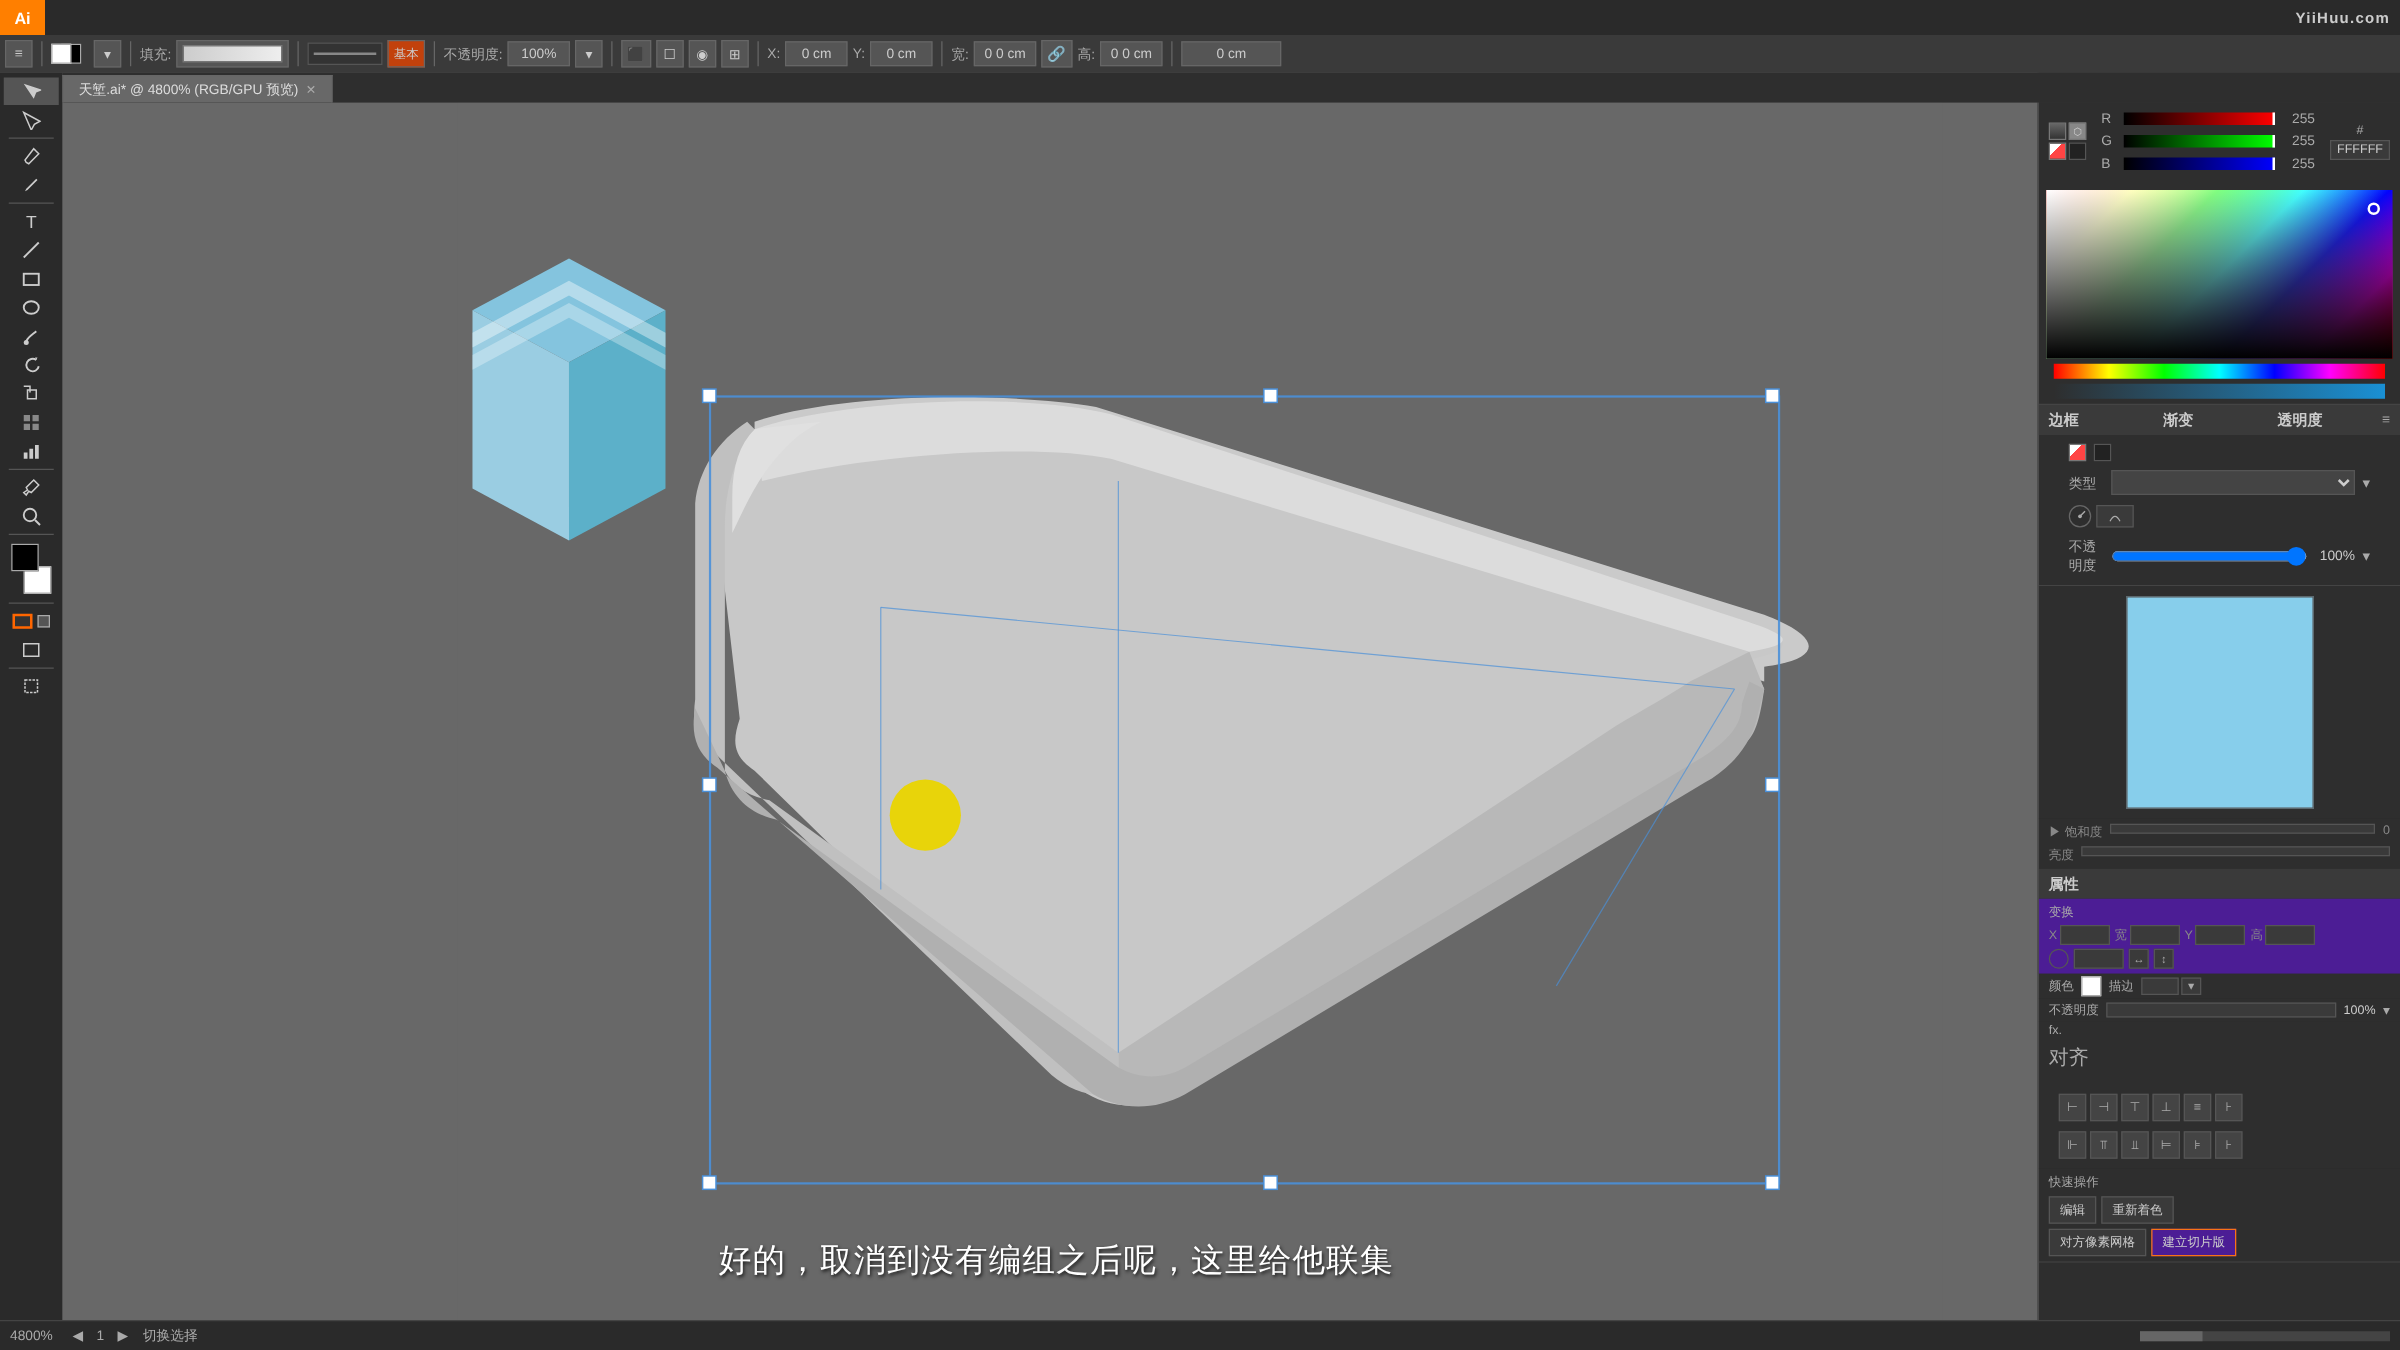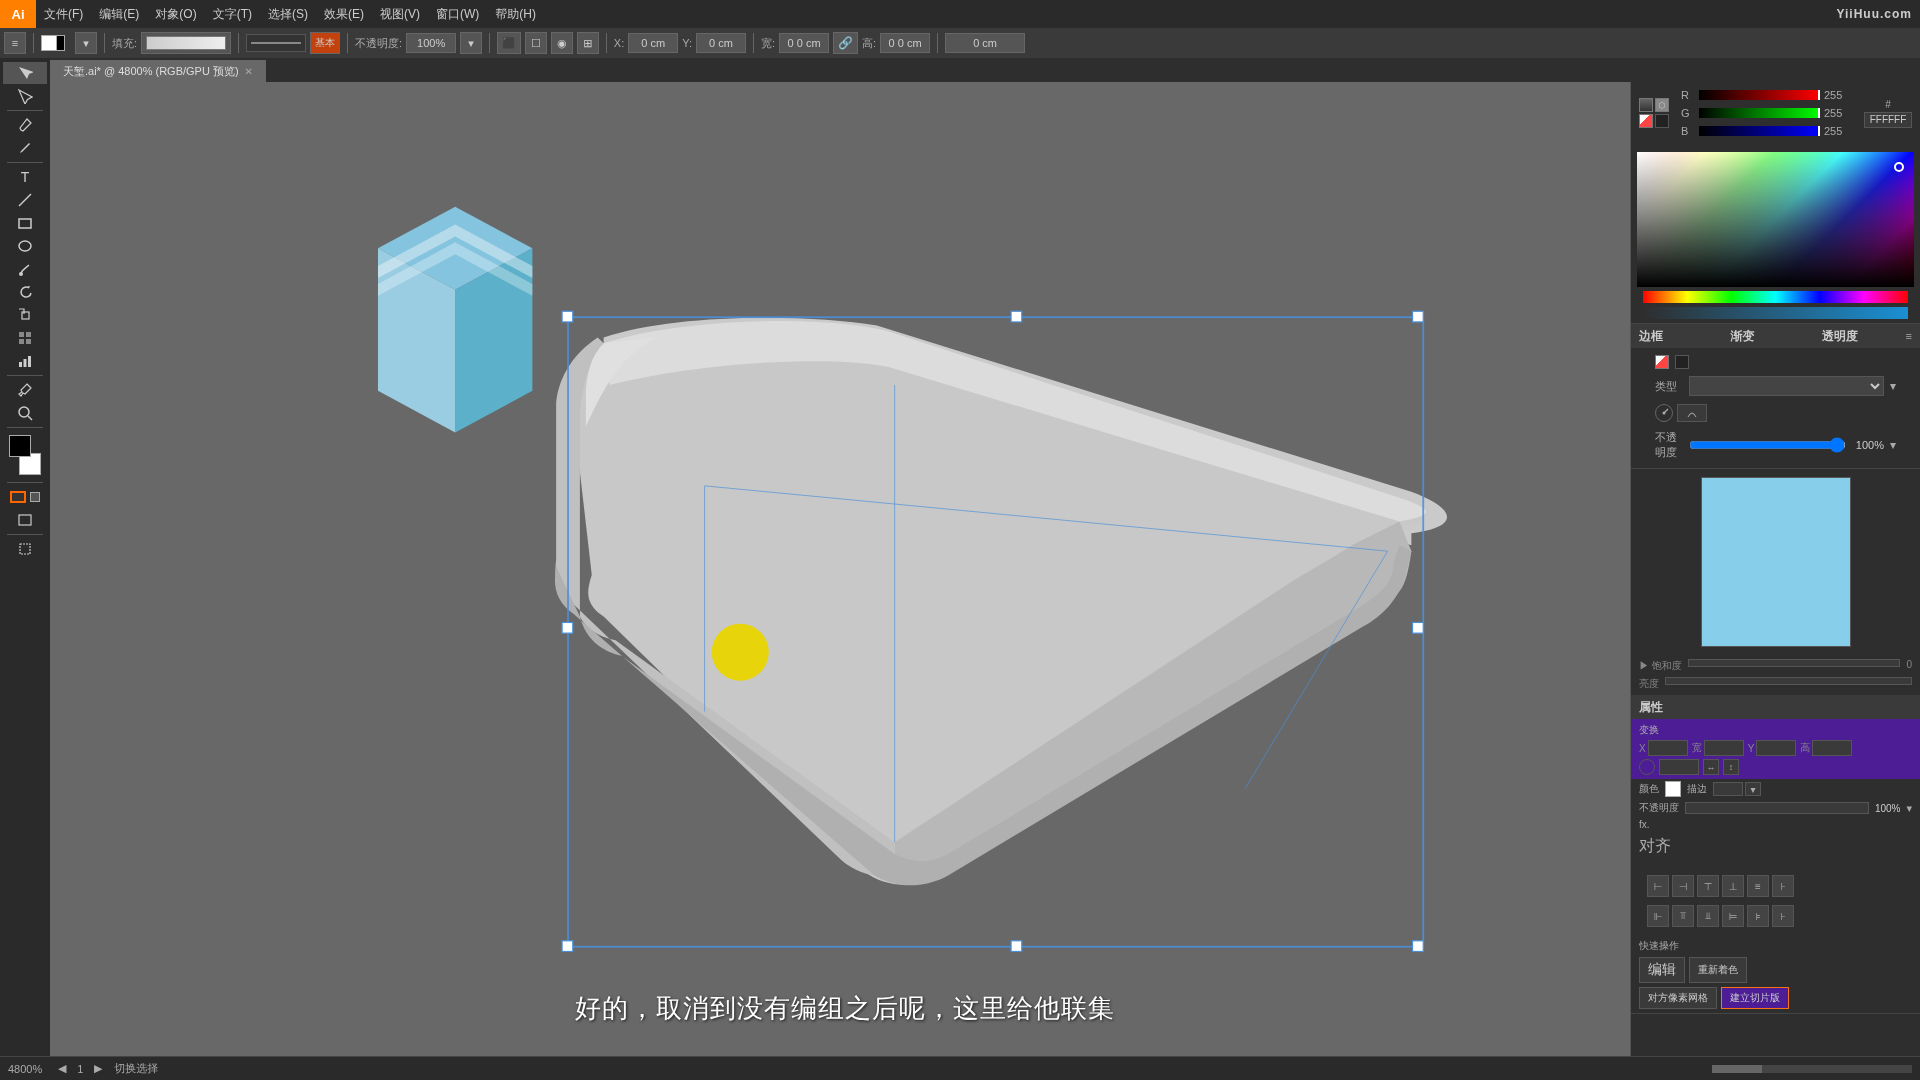--- a/index.html
+++ b/index.html
@@ -83,21 +83,21 @@
       padding: 0 8px; cursor: pointer;
     }
     .panel-header-title { color: #ccc; font-size: 12px; font-weight: bold; flex: 1; }
     .panel-header-icons { display: flex; gap: 4px; }
     .ph-icon { color: #aaa; font-size: 11px; cursor: pointer; }
 
     
     .rgb-row { display: flex; align-items: center; padding: 2px 6px; height: 18px; }
     .rgb-label { color: #aaa; font-size: 11px; width: 14px; }
     .rgb-slider { flex: 1; height: 10px; background: linear-gradient(to right, #000, red); margin: 0 4px; position: relative; }
-    .rgb-val { color: #aaa; font-size: 11px; width: 28px; text-align: left; }
+    .rgb-val { color: #aaa; font-size: 11px; width: 28px; text-align: right; }
 
     
     .color-spectrum {
       width: 100%; height: 135px; margin: 4px 0;
       background: linear-gradient(to bottom, transparent, #000),
                   linear-gradient(to right, #fff, transparent),
                   linear-gradient(135deg, #ff0000, #ffff00, #00ff00, #00ffff, #0000ff, #ff00ff, #ff0000);
       position: relative;
     }
     .spectrum-circle { width: 10px; height: 10px; border-radius: 50%; border: 2px solid #fff; position: absolute; }
@@ -122,31 +122,20 @@
     .status-nav-btn { color: #aaa; font-size: 11px; cursor: pointer; width: 16px; height: 16px; display: flex; align-items: center; justify-content: center; }
 
     
     .main-svg { position: absolute; top: 0; left: 0; width: 100%; height: 100%; }
   </style>
 </head>
 <body>
 
 <div id="top-menu">
   <div class="ai-logo">Ai</div>
-  <div class="menu-items">
-    <div class="menu-item">文件(F)</div>
-    <div class="menu-item">编辑(E)</div>
-    <div class="menu-item">对象(O)</div>
-    <div class="menu-item">文字(T)</div>
-    <div class="menu-item">选择(S)</div>
-    <div class="menu-item">效果(E)</div>
-    <div class="menu-item">视图(V)</div>
-    <div class="menu-item">窗口(W)</div>
-    <div class="menu-item">帮助(H)</div>
-  </div>
   <div class="top-right">
     <span class="top-right-text">YiiHuu.com</span>
   </div>
 </div>
 
 <div id="toolbar">
   <div class="toolbar-btn">≡</div>
   <div class="toolbar-sep"></div>
 
   <div style="position:relative;width:30px;height:22px;display:flex;align-items:center;">
@@ -563,21 +552,21 @@
         <div class="align-btn">⫫</div>
         <div class="align-btn">⊨</div>
         <div class="align-btn">⊧</div>
         <div class="align-btn">⊦</div>
       </div>
     </div>
 
     <div style="padding:4px 8px;background:#2e2e2e;">
       <div style="color:#aaa;font-size:10px;margin-bottom:4px;">快速操作</div>
       <div style="display:flex;flex-wrap:wrap;gap:4px;">
-        <button style="background:#3a3a3a;border:1px solid #555;color:#ccc;font-size:14px;padding:3px 8px;cursor:pointer;">编辑</button>
+        <button style="background:#3a3a3a;border:1px solid #555;color:#ccc;font-size:10px;padding:3px 8px;cursor:pointer;">编辑</button>
         <button style="background:#3a3a3a;border:1px solid #555;color:#ccc;font-size:10px;padding:3px 8px;cursor:pointer;">重新着色</button>
       </div>
       <div style="display:flex;flex-wrap:wrap;gap:4px;margin-top:4px;">
         <button style="background:#3a3a3a;border:1px solid #555;color:#ccc;font-size:10px;padding:3px 8px;cursor:pointer;">对方像素网格</button>
         <button style="background:#4c1d95;border:1px solid #f97316;color:#ccc;font-size:10px;padding:3px 8px;cursor:pointer;">建立切片版</button>
       </div>
     </div>
   </div>
 </div>
 

